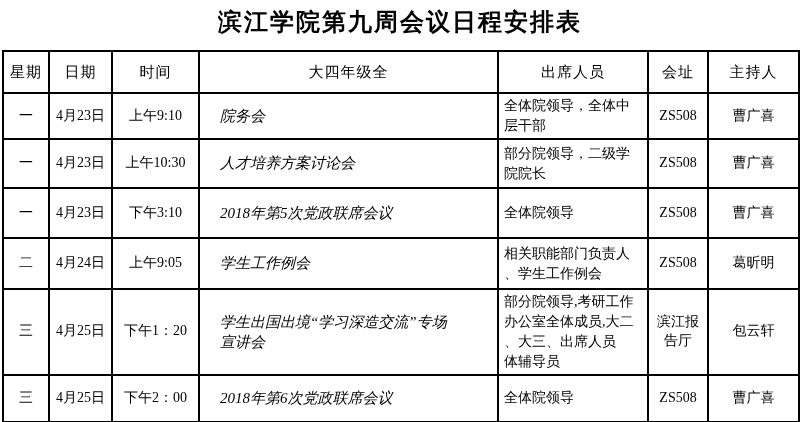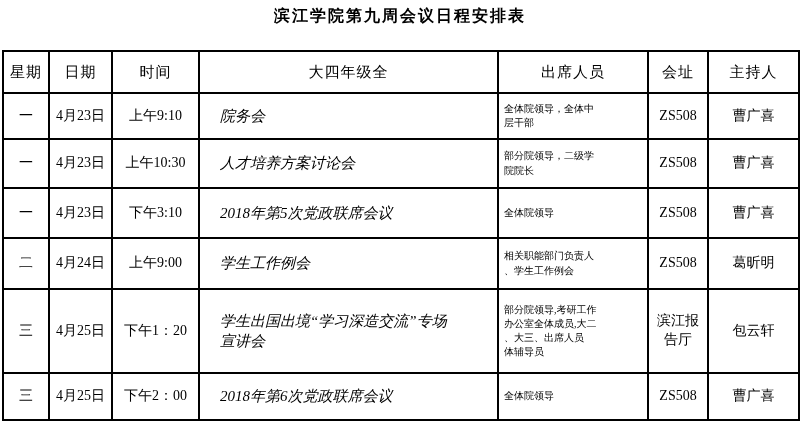--- a/index.html
+++ b/index.html
@@ -17,21 +17,21 @@
     width: 800px;
     height: 422px;
     background: #ffffff;
   }
   .title {
     position: absolute;
     top: 6px;
     left: 0;
     width: 800px;
     text-align: center;
-    font-size: 16px;
+    font-size: 24px;
     font-weight: bold;
     letter-spacing: 2px;
     white-space: nowrap;
   }
   table.schedule {
     position: absolute;
     left: 2px;
     top: 50px;
     width: 796px;
     border-collapse: collapse;
@@ -61,21 +61,21 @@
   .cell-weekday, .cell-date, .cell-time, .cell-venue, .cell-host {
     text-align: center;
   }
   .cell-meeting {
     font-size: 15px;
     text-align: left;
     padding-left: 20px;
     font-style: italic;
   }
   .cell-attendees {
-    font-size: 10px;
+    font-size: 14px;
     text-align: left;
     line-height: 1.42;
   }
   tbody tr:nth-child(1) { height: 46px; }
   tbody tr:nth-child(2) { height: 49px; }
   tbody tr:nth-child(3) { height: 50px; }
   tbody tr:nth-child(4) { height: 51px; }
   tbody tr:nth-child(5) { height: 84px; }
   tbody tr:nth-child(6) { height: 47px; }
 </style>
@@ -132,21 +132,21 @@
           <td class="cell-date">4月23日</td>
           <td class="cell-time">下午3:10</td>
           <td class="cell-meeting">2018年第5次党政联席会议</td>
           <td class="cell-attendees">全体院领导</td>
           <td class="cell-venue">ZS508</td>
           <td class="cell-host">曹广喜</td>
         </tr>
         <tr>
           <td class="cell-weekday">二</td>
           <td class="cell-date">4月24日</td>
-          <td class="cell-time">上午9:00</td>
+          <td class="cell-time">上午9:05</td>
           <td class="cell-meeting">学生工作例会</td>
           <td class="cell-attendees">相关职能部门负责人
 、学生工作例会</td>
           <td class="cell-venue">ZS508</td>
           <td class="cell-host">葛昕明</td>
         </tr>
         <tr>
           <td class="cell-weekday">三</td>
           <td class="cell-date">4月25日</td>
           <td class="cell-time">下午1：20</td>

